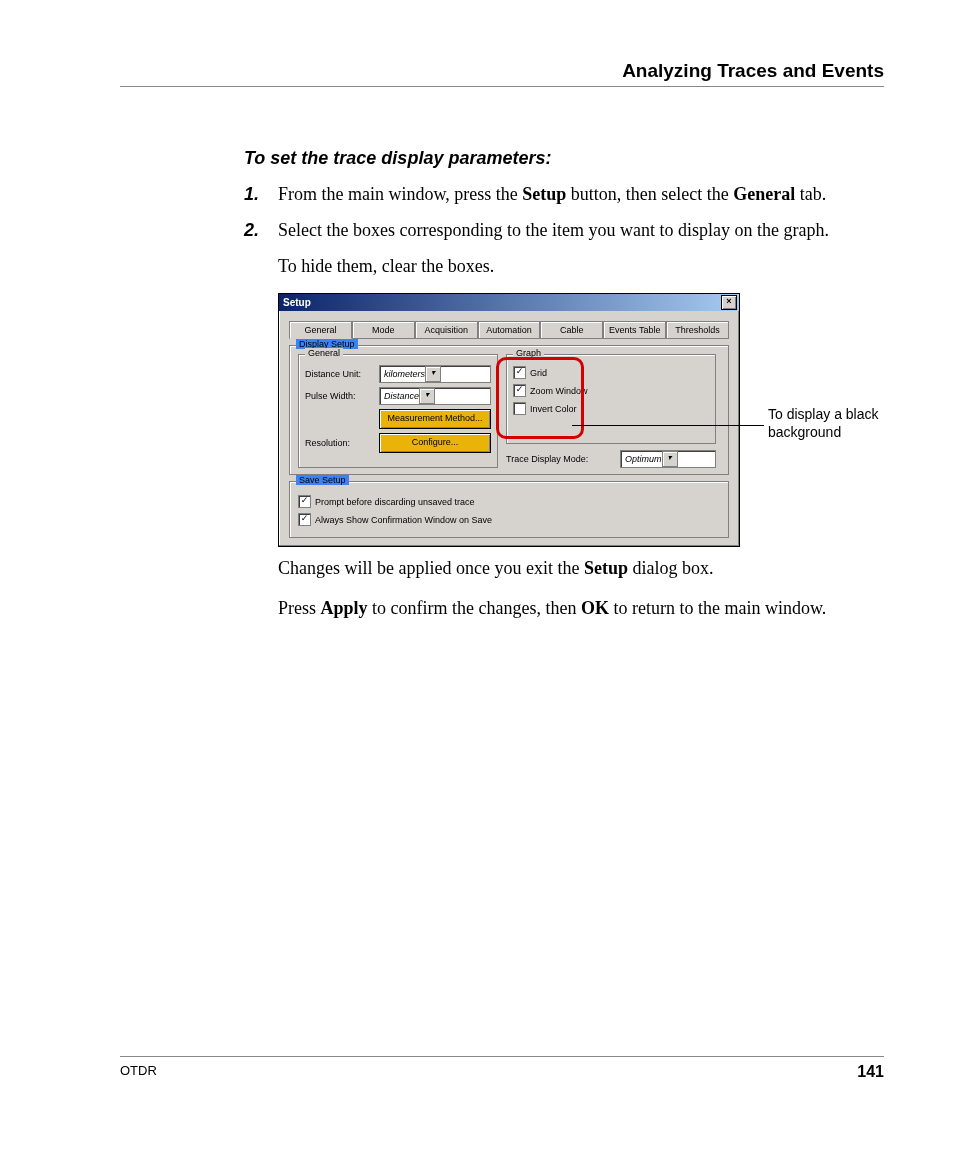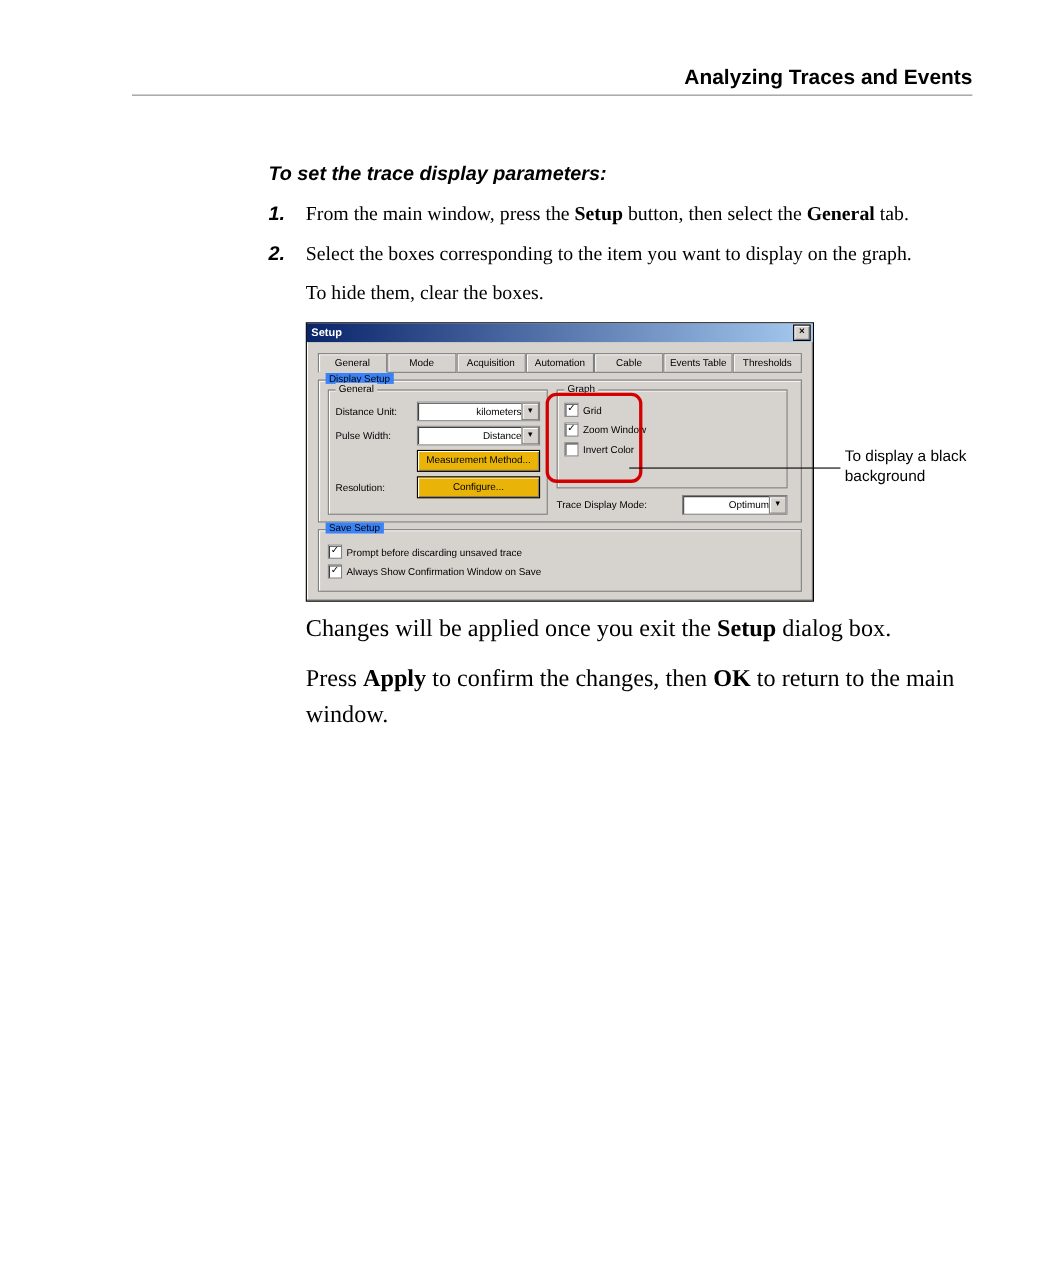--- a/index.html
+++ b/index.html
@@ -66,21 +66,21 @@
     width: 34px;
     flex-shrink: 0;
   }
   .step-body { flex: 1; }
   .para {
     font-size: 18px;
     line-height: 1.45;
     margin: 6px 0 6px 34px;
   }
   .after-para {
-    font-size: 22px;
+    font-size: 18px;
     line-height: 1.45;
     margin: 14px 0 6px 34px;
   }
   b { font-weight: bold; }
 
   
   .shot-wrap {
     position: relative;
     margin: 14px 0 10px 34px;
     height: 248px;
@@ -187,24 +187,25 @@
     font-size: 9px;
   }
   .dropdown {
     flex: 1;
     height: 16px;
     background: #fff;
     border: 1px solid #808080;
     box-shadow: inset 1px 1px 0 #404040;
     display: flex;
     align-items: center;
-    justify-content: flex-end;
+    justify-content: flex-start;
     padding-left: 4px;
     font-size: 9px;
     position: relative;
+    font-style: italic;
   }
   .dd-btn {
     width: 14px; height: 14px;
     background: #d6d3ce;
     border: 1px solid #808080;
     box-shadow: inset 1px 1px 0 #fff;
     font-size: 8px;
     line-height: 12px;
     text-align: center;
   }
@@ -415,14 +416,21 @@
     <div class="after-para">
       <span>Changes will be applied once you exit the </span><b>Setup</b><span> dialog box.</span>
     </div>
 
     <div class="after-para">
       <span>Press </span><b>Apply</b><span> to confirm the changes, then </span><b>OK</b><span> to return to the main window.</span>
     </div>
 
   </div>
 
+  <div class="footer">
+    <hr class="footer-rule">
+    <div class="footer-row">
+      <span>OTDR</span>
+      <span class="footer-page">141</span>
+    </div>
+  </div>
 
 </div>
 
 </body></html>

